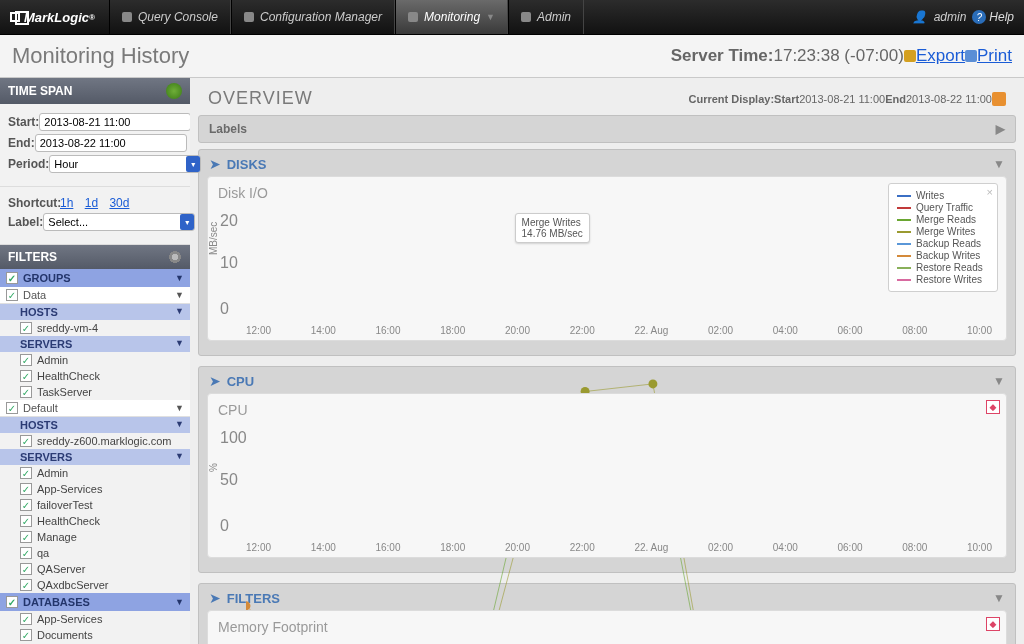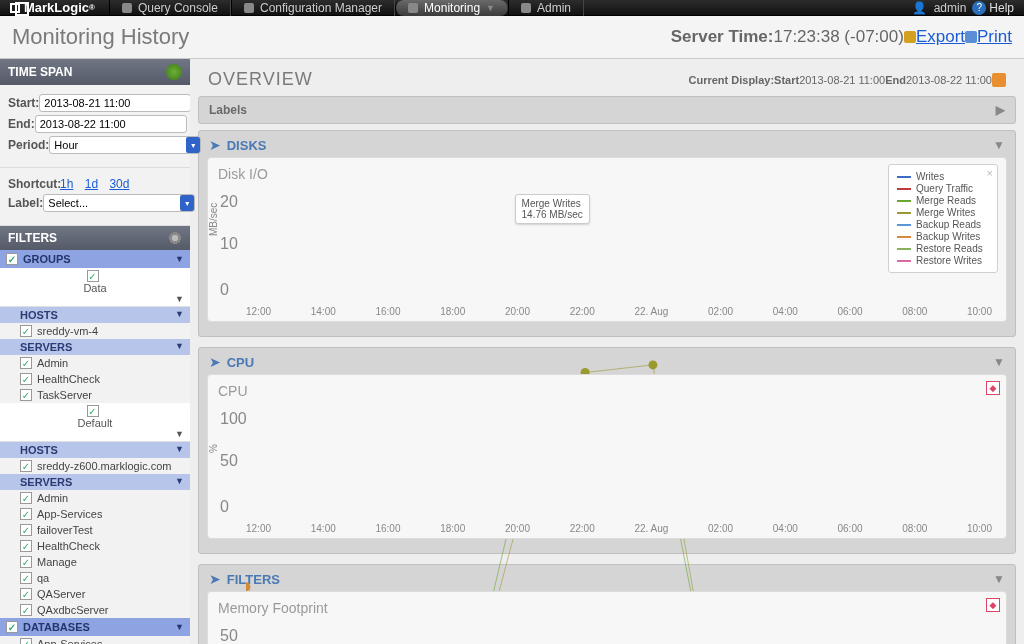--- a/index.html
+++ b/index.html
@@ -11,27 +11,27 @@
     --heading:#777;
     --navy:#0a122f;
     --accent-blue:#a5b3e4;
     --link:#1a5cd6;
     --filter-blue:#8ea3e2;
     --section-title:#4a79b5;
   }
   *{box-sizing:border-box;font-family:"Helvetica Neue",Arial,sans-serif;}
   body{margin:0;background:#eee;color:var(--text);font-size:12px;}
   
-  .nav{background:linear-gradient(#2c2c2c,#111);height:16px;display:flex;align-items:stretch;color:#ddd;padding:0 10px;border-bottom:1px solid #000;}
+  .nav{background:linear-gradient(#2c2c2c,#111);height:35px;display:flex;align-items:stretch;color:#ddd;padding:0 10px;border-bottom:1px solid #000;font-style:italic;}
   .logo{display:flex;align-items:center;font-weight:bold;color:#fff;padding-right:14px;font-size:13px;}
   .logo .sq{display:inline-block;width:10px;height:10px;border:2px solid #fff;margin-right:4px;position:relative;}
   .logo .sq::before{content:"";position:absolute;left:3px;top:-3px;width:10px;height:10px;border:2px solid #fff;}
   .nav-tab{display:flex;align-items:center;padding:8px 12px;border-left:1px solid #000;border-right:1px solid #444;cursor:pointer;color:#ccc;}
   .nav-tab .ico{width:10px;height:10px;background:#888;border-radius:2px;margin-right:6px;}
-  .nav-tab.active{background:linear-gradient(#6a6a6a,#3a3a3a);color:#fff;border-radius:11px;}
+  .nav-tab.active{background:linear-gradient(#6a6a6a,#3a3a3a);color:#fff;}
   .nav-tab .tri{margin-left:6px;color:#888;font-size:9px;}
   .nav-right{margin-left:auto;display:flex;align-items:center;gap:6px;}
   .nav-right .user{color:#ccc;}
   .nav-right .help{color:#ddd;display:flex;align-items:center;}
   .nav-right .q{display:inline-flex;width:14px;height:14px;border-radius:50%;background:#2a6db9;color:#fff;align-items:center;justify-content:center;font-size:10px;margin-right:3px;}
   
   .page-bar{background:#f4f4f4;border-bottom:1px solid var(--border);padding:8px 12px;display:flex;align-items:center;}
   .page-title{font-size:22px;color:#7a7a7a;font-weight:300;}
   .server-time{margin-left:auto;font-size:17px;color:#666;display:flex;align-items:center;}
   .server-time a{color:var(--link);text-decoration:underline;}
@@ -54,21 +54,21 @@
   
   .f-head{background:linear-gradient(#707683,#545a67);color:#fff;font-weight:bold;padding:5px 8px;font-size:12px;display:flex;align-items:center;}
   .f-head .gear{margin-left:auto;width:14px;height:14px;border:0;background:radial-gradient(circle,#bbb 30%,#888 31% 60%, transparent 61%);border-radius:50%;position:relative;}
   .f-group{background:var(--filter-blue);color:#23356b;font-weight:bold;padding:3px 6px;display:flex;align-items:center;font-size:11px;}
   .f-group .tri{margin-left:auto;font-size:9px;}
   .f-sub{background:#b8c5ea;color:#2b3b74;font-weight:bold;padding:2px 6px 2px 20px;display:flex;font-size:11px;gap:44px;}
   .f-sub .tri{margin-left:auto;font-size:9px;}
   .f-item{padding:2px 6px 2px 20px;display:flex;align-items:center;font-size:11px;color:#444;}
   .cb{width:12px;height:12px;border:1px solid #999;background:#fff;margin-right:5px;display:inline-flex;align-items:center;justify-content:center;font-size:10px;color:#3a6;}
   .cb.on::before{content:"✓";}
-  .data-row{background:#fff;padding:2px 6px;display:flex;align-items:center;font-size:11px;border-bottom:1px solid #e0e0e0;flex-direction:column;}
+  .data-row{background:#fff;padding:2px 6px;display:flex;align-items:center;font-size:11px;border-bottom:1px solid #e0e0e0;}
   .data-row .tri{margin-left:auto;font-size:9px;}
   
   .overview-bar{display:flex;align-items:center;padding:6px 10px;}
   .overview-title{font-size:18px;color:#7a7a7a;font-weight:400;letter-spacing:1px;}
   .current-display{margin-left:auto;font-size:11px;color:#666;display:flex;align-items:center;gap:0;}
   .refresh-ico{width:14px;height:14px;display:inline-block;background:#e89030;border-radius:2px;position:relative;}
   
   .strip{background:var(--panel-dark);border:1px solid #c0c0c0;border-radius:3px;padding:6px 10px;display:flex;align-items:center;margin-bottom:6px;color:#6a6a6a;font-weight:bold;}
   .strip .play{margin-left:auto;color:#888;}
   

